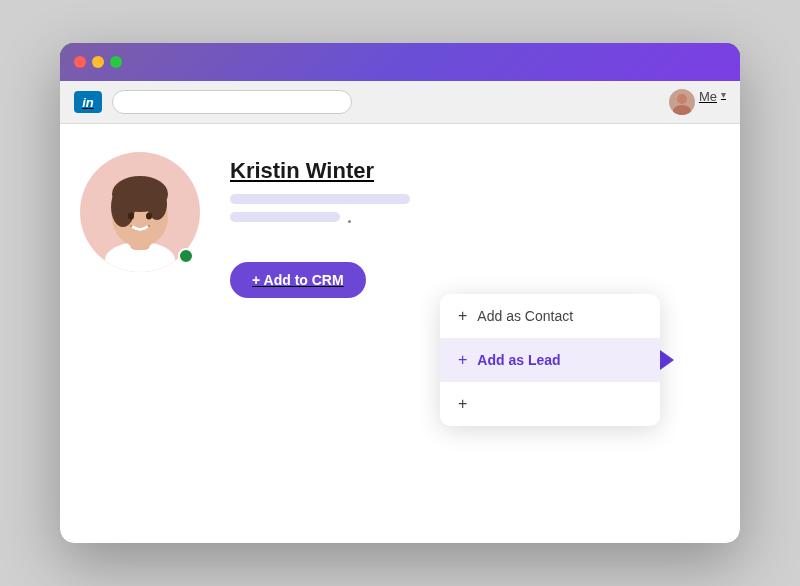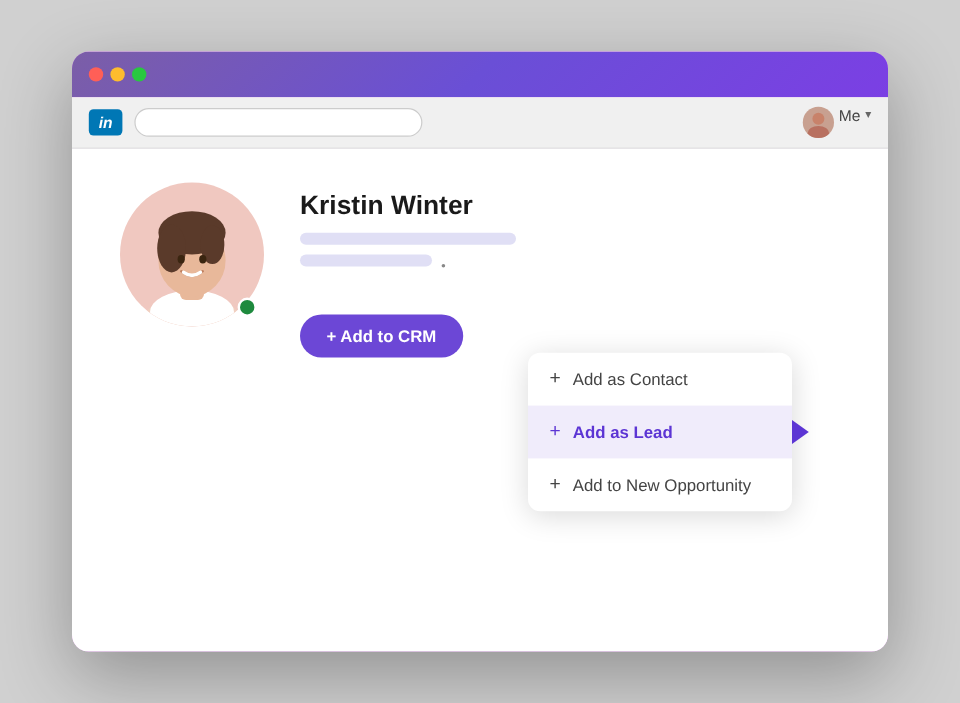--- a/index.html
+++ b/index.html
@@ -14,21 +14,22 @@
     }
 
     .window {
       width: 680px;
       height: 500px;
       border-radius: 14px;
       overflow: hidden;
       box-shadow: 0 20px 60px rgba(0,0,0,0.3);
       display: flex;
       flex-direction: column;
-      background: #f0abfc;
+      background: #15803d;
+      text-decoration: underline;
     }
 
     .titlebar {
       background: linear-gradient(135deg, #7b5ea7 0%, #6a4fd6 50%, #7b3fe4 100%);
       height: 38px;
       display: flex;
       align-items: center;
       padding: 0 14px;
       flex-shrink: 0;
     }
@@ -104,21 +105,21 @@
     .me-avatar svg { width: 26px; height: 26px; }
 
     .chevron-down {
       font-size: 10px;
       color: #666;
     }
 
     .page-content {
       flex: 1;
       background: #ffffff;
-      padding: 28px 40px 28px 40px;
+      padding: 28px 40px 28px 20px;
       position: relative;
       display: flex;
       flex-direction: column;
     }
 
     .profile-section {
       display: flex;
       flex-direction: row;
       align-items: flex-start;
       gap: 30px;
@@ -342,17 +343,16 @@
       <div class="dropdown-item">
         <span class="dropdown-plus">+</span>
         <span>Add as Contact</span>
       </div>
       <div class="dropdown-item highlighted">
         <span class="dropdown-plus">+</span>
         <span>Add as Lead</span>
       </div>
       <div class="dropdown-item">
         <span class="dropdown-plus">+</span>
-        <span>Add to New Opportunity</span>
       </div>
     </div>
   </div>
 </div>
 
 </body></html>

